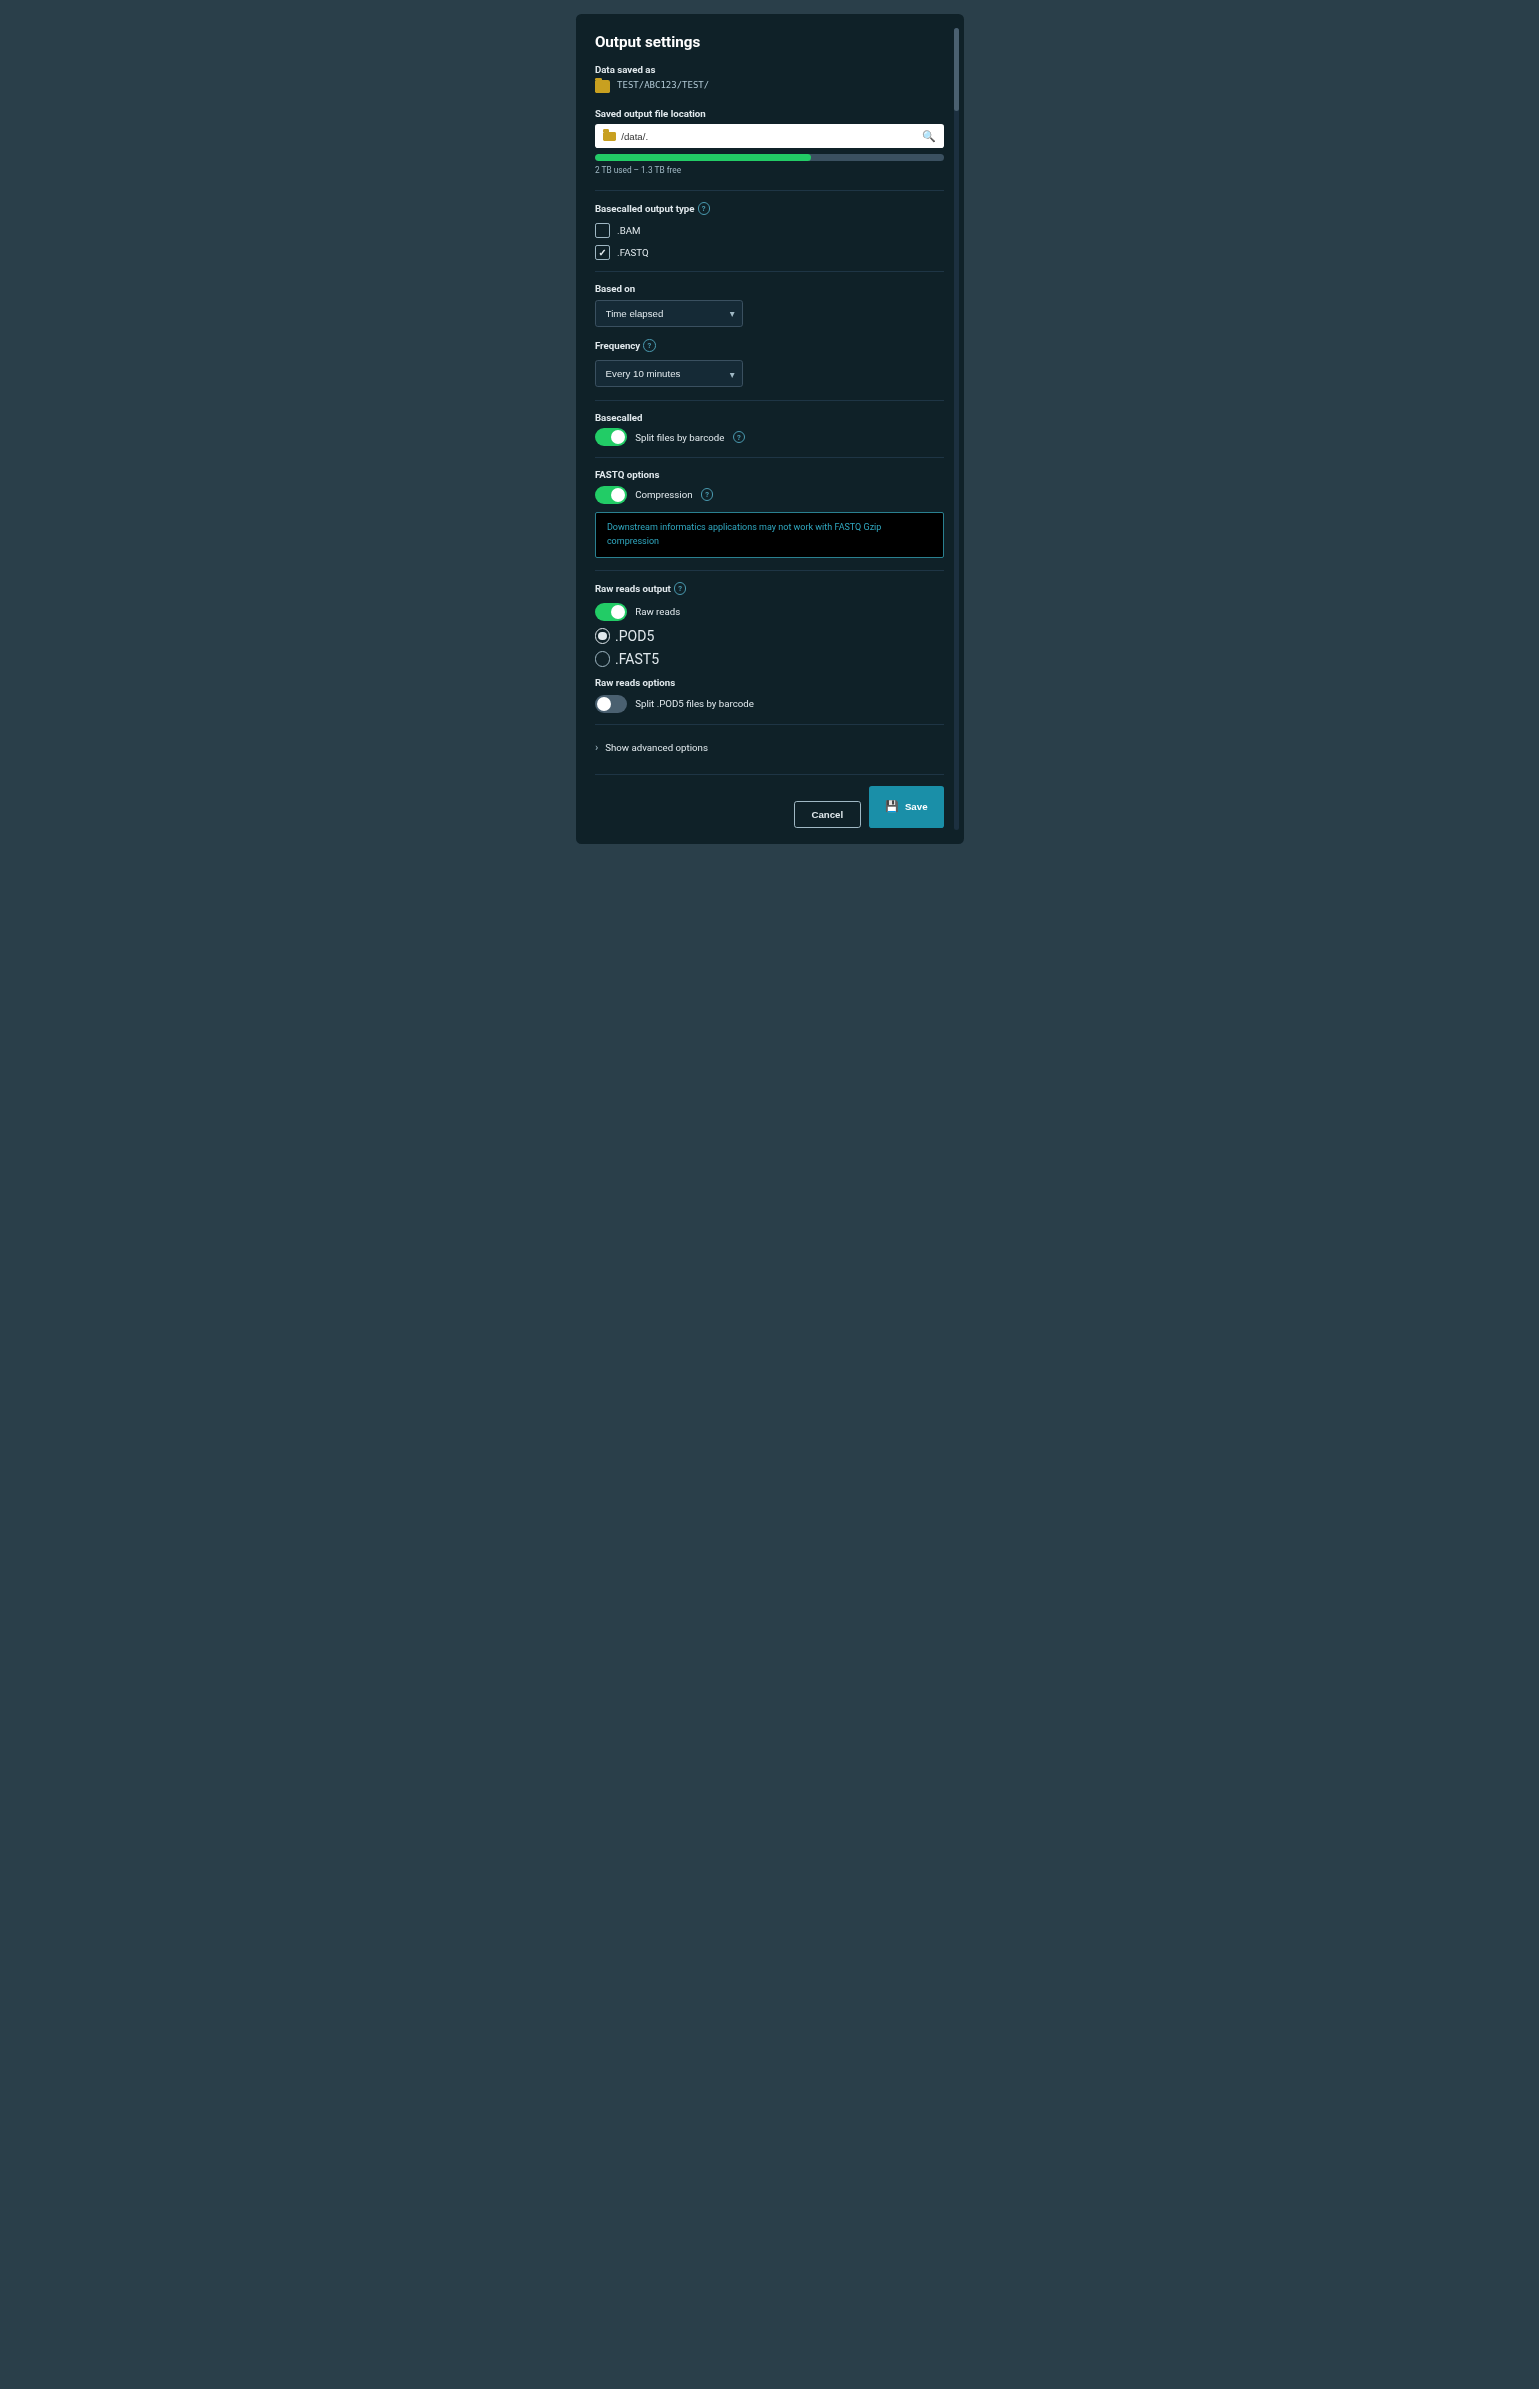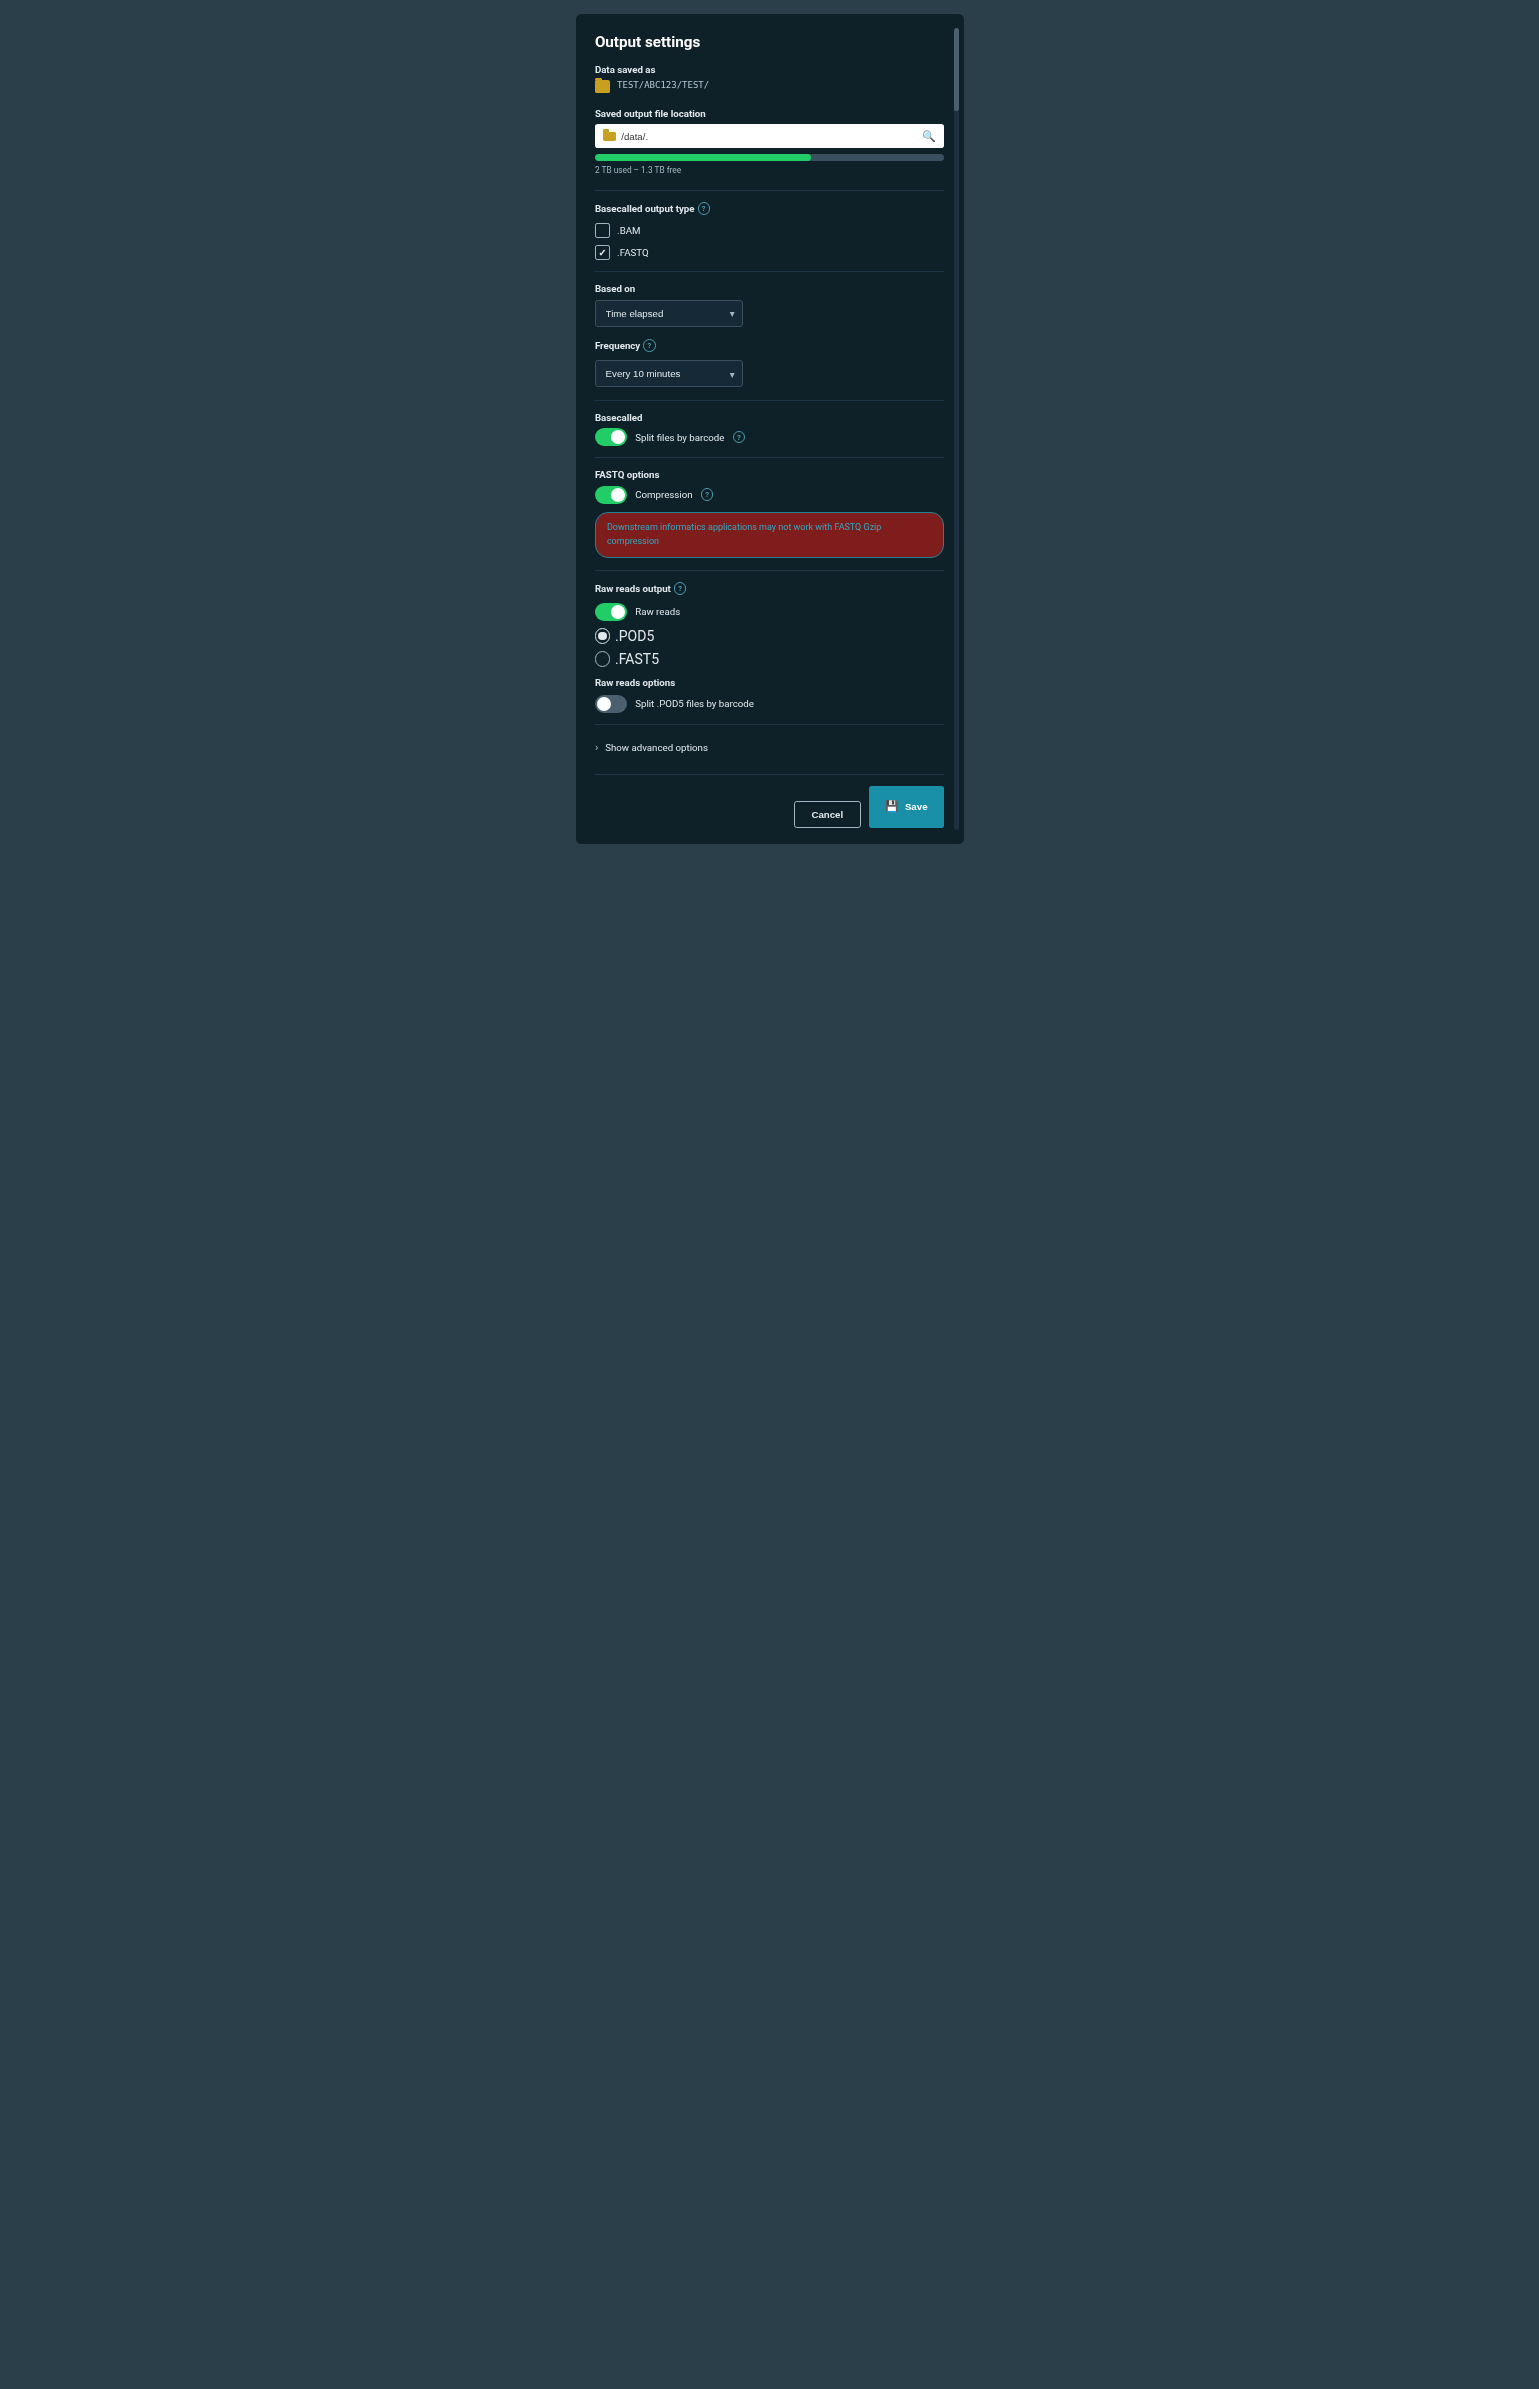--- a/index.html
+++ b/index.html
@@ -268,23 +268,23 @@
       top: 2.1px;
       transition: left 0.2s;
     }
     .toggle.on::after {
       left: 16px;
     }
     .toggle.off::after {
       left: 2.1px;
     }
     .info-box {
-      background: #7f1d1d;
+      background: #000000;
       border: 0.7px solid #2a8090;
-      border-radius: 13px;
+      border-radius: 2px;
       padding: 8.3px 11px;
       margin: 8.3px 0 12.5px 0;
       font-size: 9px;
       color: #30a8c0;
       line-height: 1.5;
     }
     .radio-row {
       display: flex;
       align-items: center;
       gap: 5px;

